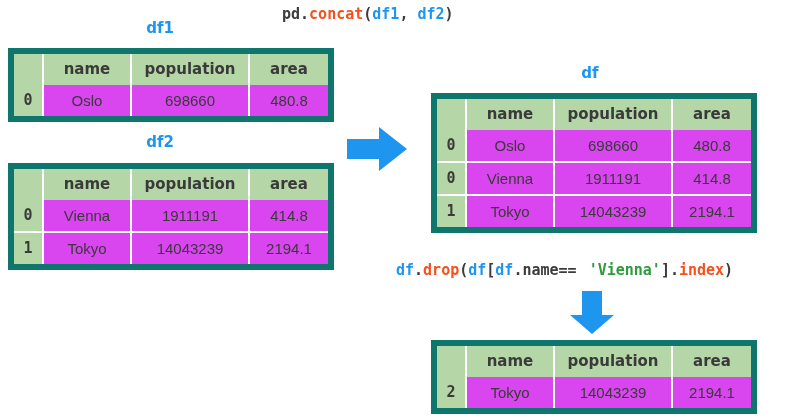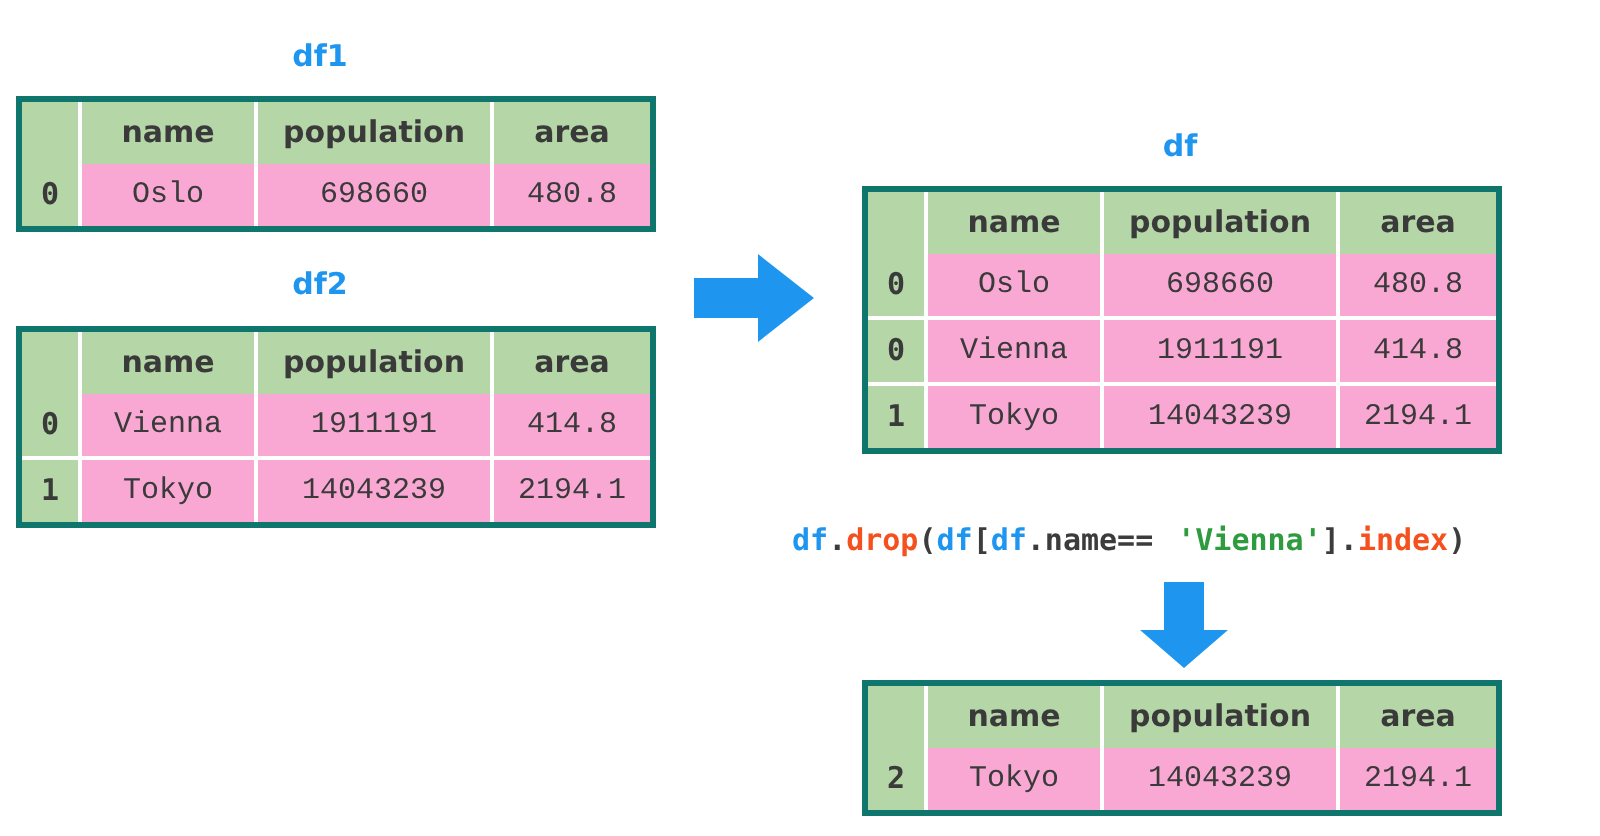--- a/index.html
+++ b/index.html
@@ -37,21 +37,21 @@
     text-align:center;
     white-space:nowrap;
   }
 
   
   .tbl{
     position:absolute;
     border-collapse:separate;
     border-spacing:0;
     background:#cfcfcf;
-    border:3px solid #0f766e;
+    border:6px solid #0f766e;
     table-layout:fixed;
   }
   .tbl td,.tbl th{
     border-right:2px solid #ffffff;
     border-bottom:2px solid #ffffff;
     padding:0;
     height:31px;
     line-height:31px;
     text-align:center;
     font-size:15px;
@@ -67,39 +67,40 @@
     font-weight:bold;
     font-size:14px;
   }
   .idx{
     background:#b5d6a7;
     font-family:"DejaVu Sans Mono", monospace;
     font-weight:bold;
     font-size:14px;
   }
   .cell{
-    background:#f9a8d4;
-    font-family:Liberation Mono, monospace;
+    background:#d946ef;
+    font-family:Liberation Sans, sans-serif;
     font-size:15px;
   }
 
   
   .c-idx{width:30px;}
   .c-name{width:88px;}
   .c-pop{width:118px;}
   .c-area{width:78px;}
 
   
   .arrow{position:absolute;}
 </style>
 </head>
 <body>
 
 <div class="stage">
 
+  <div class="code" id="code-concat" style="left:282px;top:5px;"><span class="tok-plain">pd.</span><span class="tok-fn">concat</span><span class="tok-plain">(</span><span class="tok-var">df1</span><span class="tok-plain">, </span><span class="tok-var">df2</span><span class="tok-plain">)</span></div>
 
   <div class="caption" style="left:130px;top:19px;width:60px;">df1</div>
 
   <table class="tbl" id="tbl-df1" style="left:8px;top:48px;width:314px;">
     <colgroup>
         <col class="c-idx">
         <col class="c-name">
         <col class="c-pop">
         <col class="c-area">
       </colgroup>

